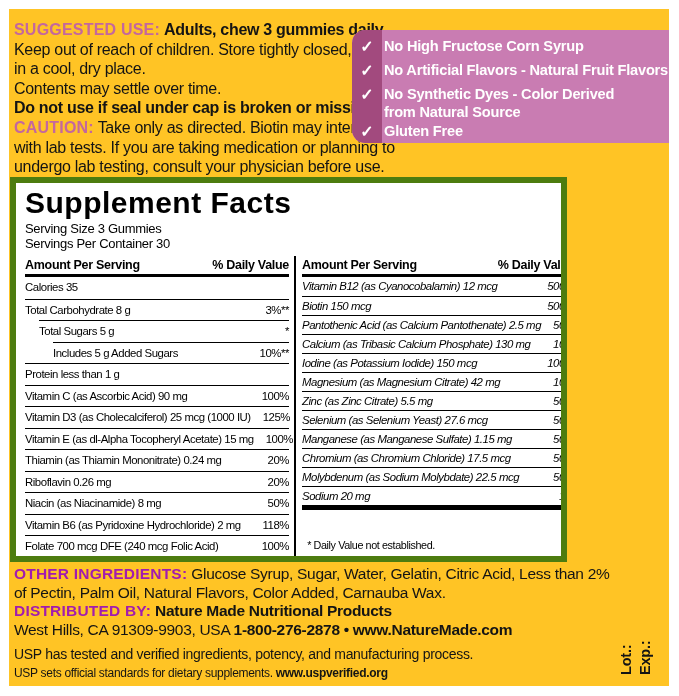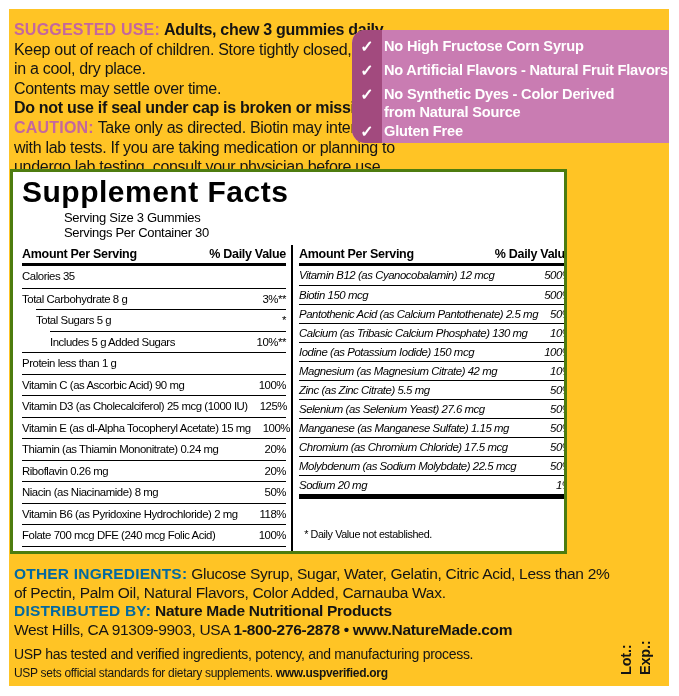--- a/index.html
+++ b/index.html
@@ -22,46 +22,46 @@
     display: flex; overflow: hidden;
   }
   .claims-strip { width: 30px; background: #A24A7E; border-radius: 13px 0 0 13px; }
   .claims-list { position: absolute; left: 0; top: 6px; right: 0; }
   .claim-row { display: flex; align-items: flex-start; min-height: 24px; }
   .claim-check { width: 30px; text-align: center; color: #ffffff; font-weight: bold; font-size: 16px; line-height: 22px; flex: 0 0 30px; }
   .claim-label { color: #ffffff; font-weight: bold; font-size: 14.6px; line-height: 17.5px; padding-left: 2px; padding-top: 2px; white-space: pre-line; letter-spacing: -0.2px; }
 
   
   .panel {
-    position: absolute; left: 1px; top: 160px; width: 557px; height: 385px;
-    background: #ffffff; border: 3px solid #4d7c0f; color: #000;
+    position: absolute; left: 1px; top: 168px; width: 557px; height: 385px;
+    background: #ffffff; border: 6px solid #4d7c0f; color: #000;
     display: flex; flex-direction: column; overflow: hidden;
   }
   .sf-title { font-size: 30px; font-weight: bold; letter-spacing: 0.5px; line-height: 33px; padding: 3px 7px 0 9px; white-space: nowrap; }
-  .sf-serving { font-size: 13px; line-height: 15px; padding: 2px 7px 0 15px; letter-spacing: -0.3px; margin-left: 36px; }
+  .sf-serving { font-size: 13px; line-height: 15px; padding: 2px 7px 0 9px; letter-spacing: -0.3px; }
   .sf-serving div { white-space: nowrap; }
   .sf-bigbar { height: 6px; background: #000; margin: 5px 6px 0 6px; }
   .sf-columns { flex: 1; display: flex; align-items: flex-start; margin: 0 6px; }
   .sf-col { display: flex; flex-direction: column; }
   .sf-col-left { width: 272px; padding: 0 5px 0 3px; }
   .sf-col-right { flex: 1; border-left: 2px solid #000; padding: 0 4px 0 6px; }
   .sf-header { display: flex; justify-content: space-between; font-weight: bold; font-size: 12.5px; line-height: 18px; border-bottom: 3px solid #000; white-space: nowrap; letter-spacing: -0.3px; }
   .sf-row { display: flex; justify-content: space-between; font-size: 11.4px; letter-spacing: -0.45px; white-space: nowrap; border-top: 1.4px solid #000; gap: 8px; }
   .sf-col-left .sf-row { height: 21.5px; line-height: 20px; }
   .sf-col-right .sf-row { height: 19px; line-height: 19px; font-style: italic; }
   .sf-rows > .sf-row:first-child { border-top: none; }
   .sf-row .val { padding-left: 4px; }
   .sf-endline { border-top: 1.4px solid #000; }
   .sf-smallbar { height: 5px; background: #000; margin-top: 0px; }
   .sf-footnotes { font-size: 10.8px; line-height: 13px; letter-spacing: -0.4px; white-space: pre; padding-top: 3px; }
 
   
   .footer { position: absolute; left: 5px; top: 556px; width: 640px; color: #141414; }
   .fline { font-size: 15.5px; line-height: 18.5px; letter-spacing: -0.3px; white-space: nowrap; }
-  .fline .pink { color: #0369a1; font-weight: bold; letter-spacing: 0.2px; }
+  .fline .pink { color: #a21caf; font-weight: bold; letter-spacing: 0.2px; }
   .fline .bold { font-weight: bold; }
   .usp { margin-top: 6px; font-size: 14px; line-height: 16.5px; }
 
   
   .lotexp {
     position: absolute; right: -6px; top: 608px; width: 72px; height: 44px;
     transform: rotate(-90deg); transform-origin: center;
     font-size: 14.5px; font-weight: bold; color: #141414; line-height: 19px;
     letter-spacing: -0.2px;
   }

